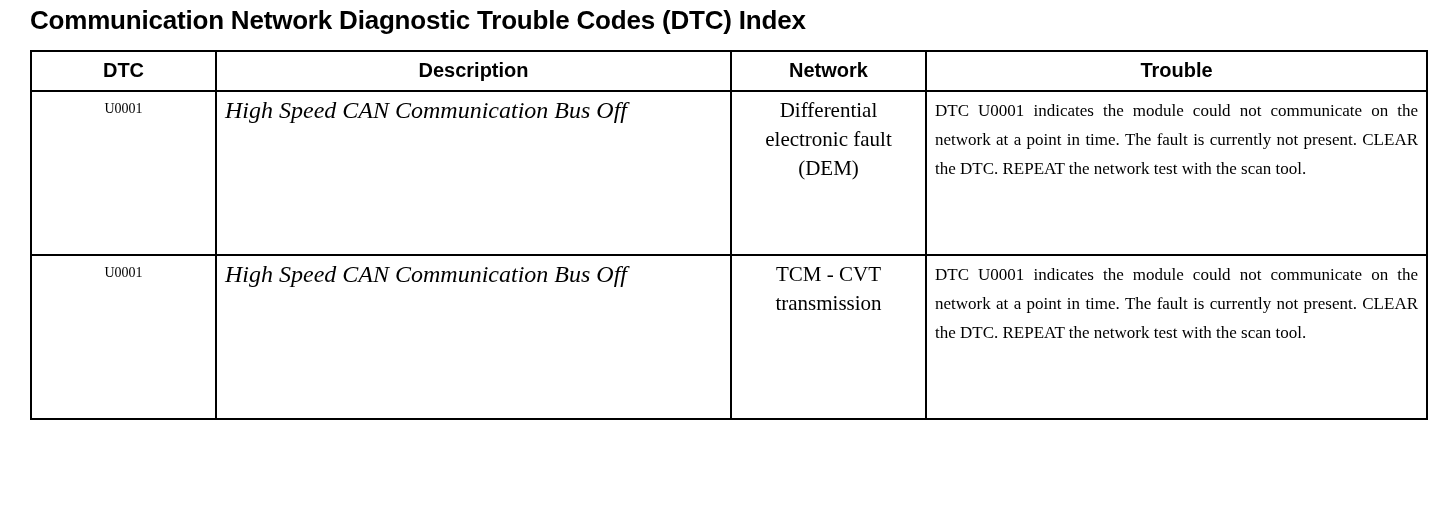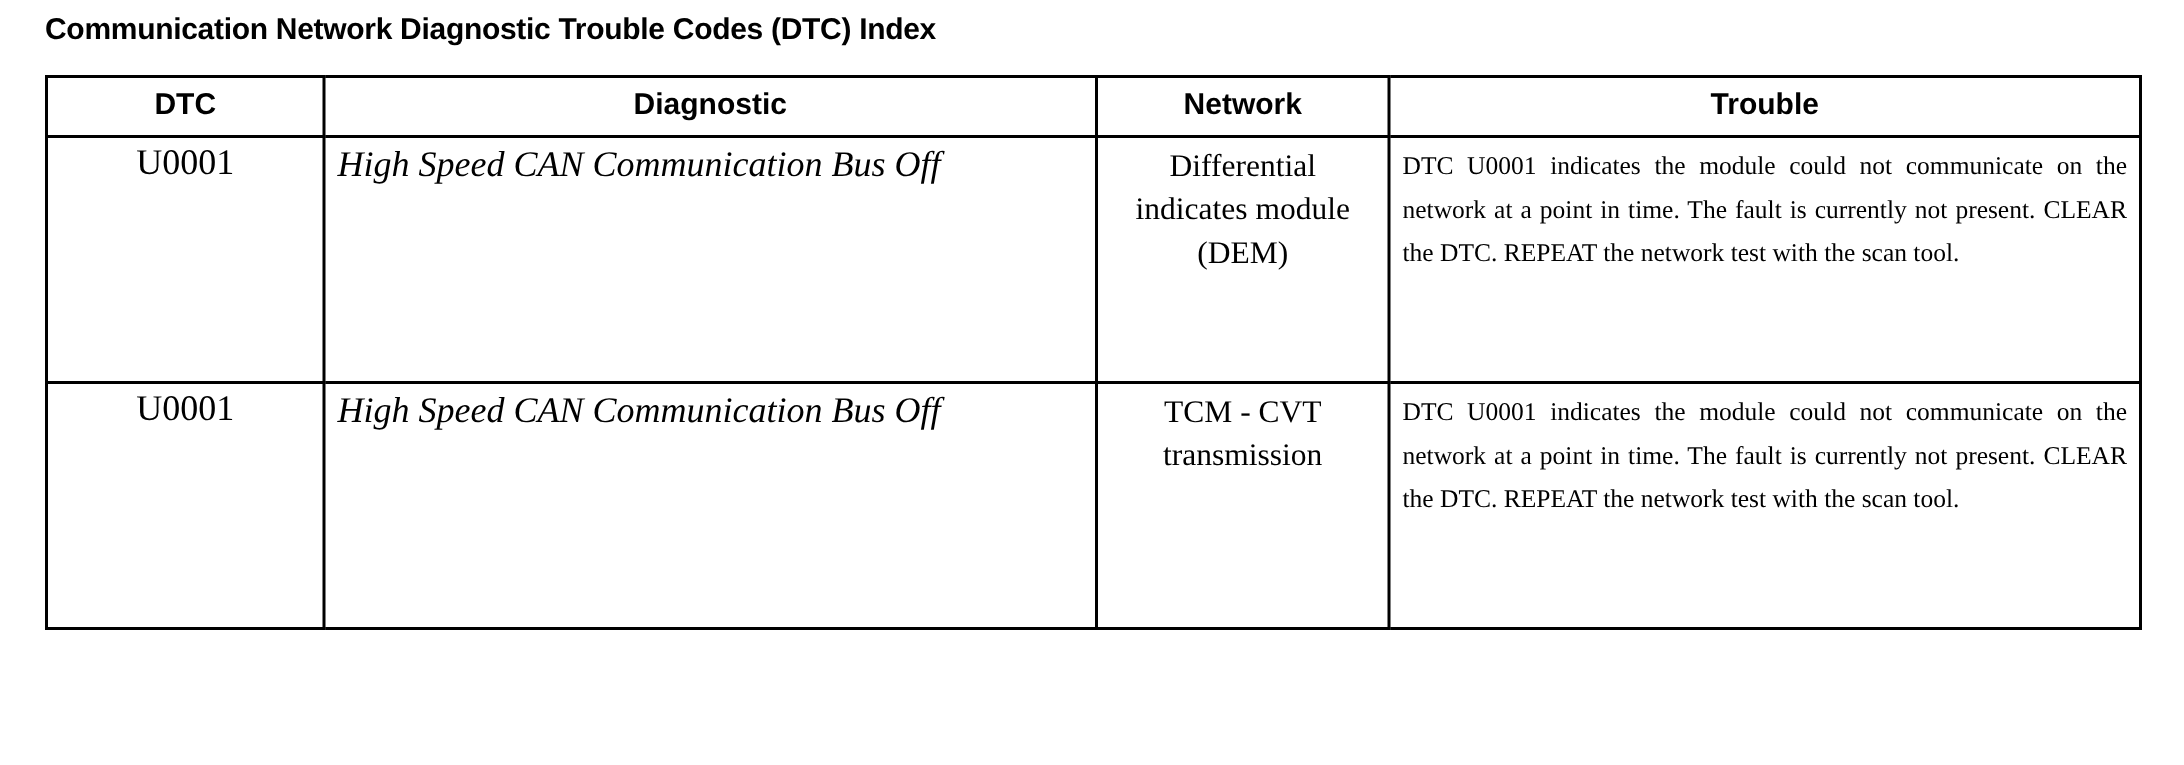--- a/index.html
+++ b/index.html
@@ -16,21 +16,21 @@
   }
   .page {
     position: relative;
     width: 1456px;
     height: 510px;
     box-sizing: border-box;
   }
   .doc-title {
     font-family: "Liberation Sans", sans-serif;
     font-weight: bold;
-    font-size: 20px;
+    font-size: 26px;
     line-height: 28px;
     margin: 6px 0 16px 30px;
     letter-spacing: -0.2px;
   }
   .note-block {
     margin: 14px 0 0 108px;
     width: 1190px;
     font-family: "Liberation Sans", sans-serif;
     font-size: 19.5px;
     line-height: 25px;
@@ -62,21 +62,21 @@
     padding: 6px 4px 8px 4px;
     line-height: 24px;
   }
   .col-dtc   { width: 185px; }
   .col-desc  { width: 515px; }
   .col-src   { width: 195px; }
   .col-act   { width: 501px; }
 
   td.cell-dtc {
     text-align: center;
-    font-size: 24px;
+    font-size: 14px;
     line-height: 26px;
     padding-top: 10px;
   }
   td.cell-desc {
     font-size: 24px;
     line-height: 29px;
     text-align: justify;
     padding-top: 10px;
     padding-left: 14px;
     padding-right: 14px;
@@ -110,30 +110,30 @@
   <table class="dtc">
     <colgroup>
       <col class="col-dtc">
       <col class="col-desc">
       <col class="col-src">
       <col class="col-act">
     </colgroup>
     <thead>
       <tr>
         <th>DTC</th>
-        <th>Diagnostic</th>
+        <th>Description</th>
         <th>Network</th>
         <th>Trouble</th>
       </tr>
     </thead>
     <tbody>
       <tr class="row-1">
         <td class="cell-dtc">U0001</td>
         <td class="cell-desc">High Speed CAN Communication Bus Off</td>
-        <td class="cell-src">Differential indicates module (DEM)</td>
+        <td class="cell-src">Differential electronic fault (DEM)</td>
         <td class="cell-act">DTC U0001 indicates the module could not communicate on the network at a point in time. The fault is currently not present. CLEAR the DTC. REPEAT the network test with the scan tool.</td>
       </tr>
       <tr class="row-2">
         <td class="cell-dtc">U0001</td>
         <td class="cell-desc">High Speed CAN Communication Bus Off</td>
         <td class="cell-src">TCM - CVT transmission</td>
         <td class="cell-act">DTC U0001 indicates the module could not communicate on the network at a point in time. The fault is currently not present. CLEAR the DTC. REPEAT the network test with the scan tool.</td>
       </tr>
     </tbody>
   </table>

